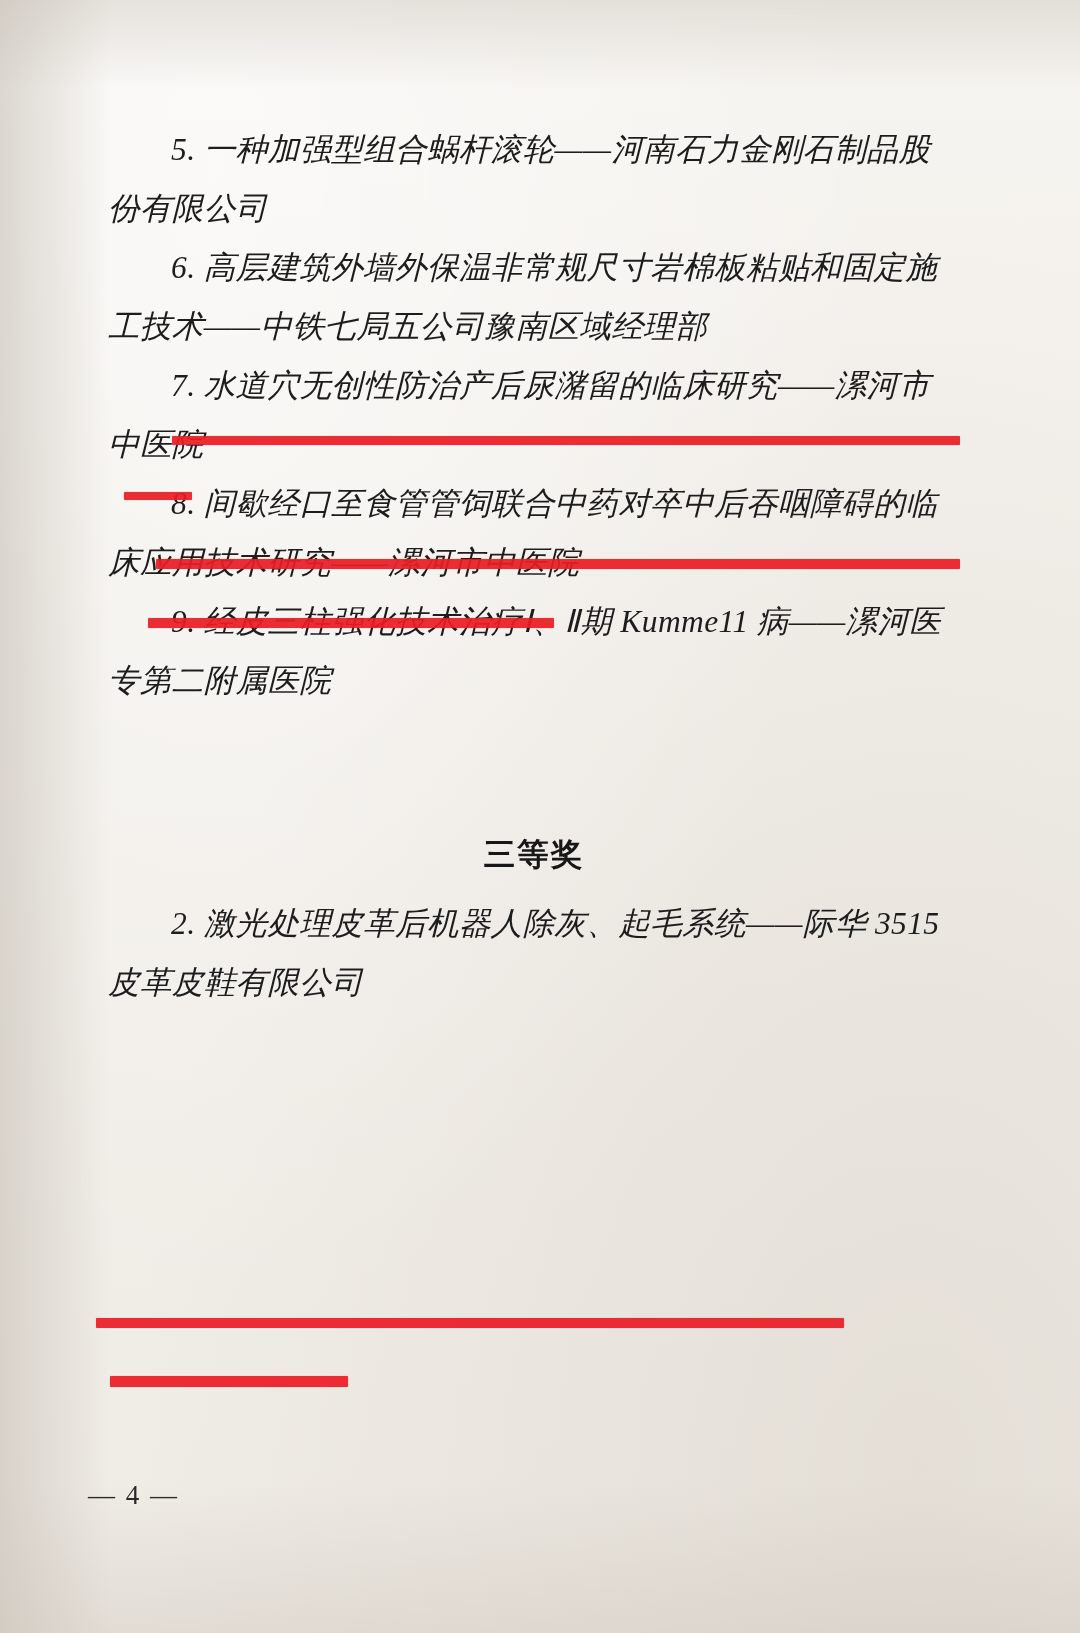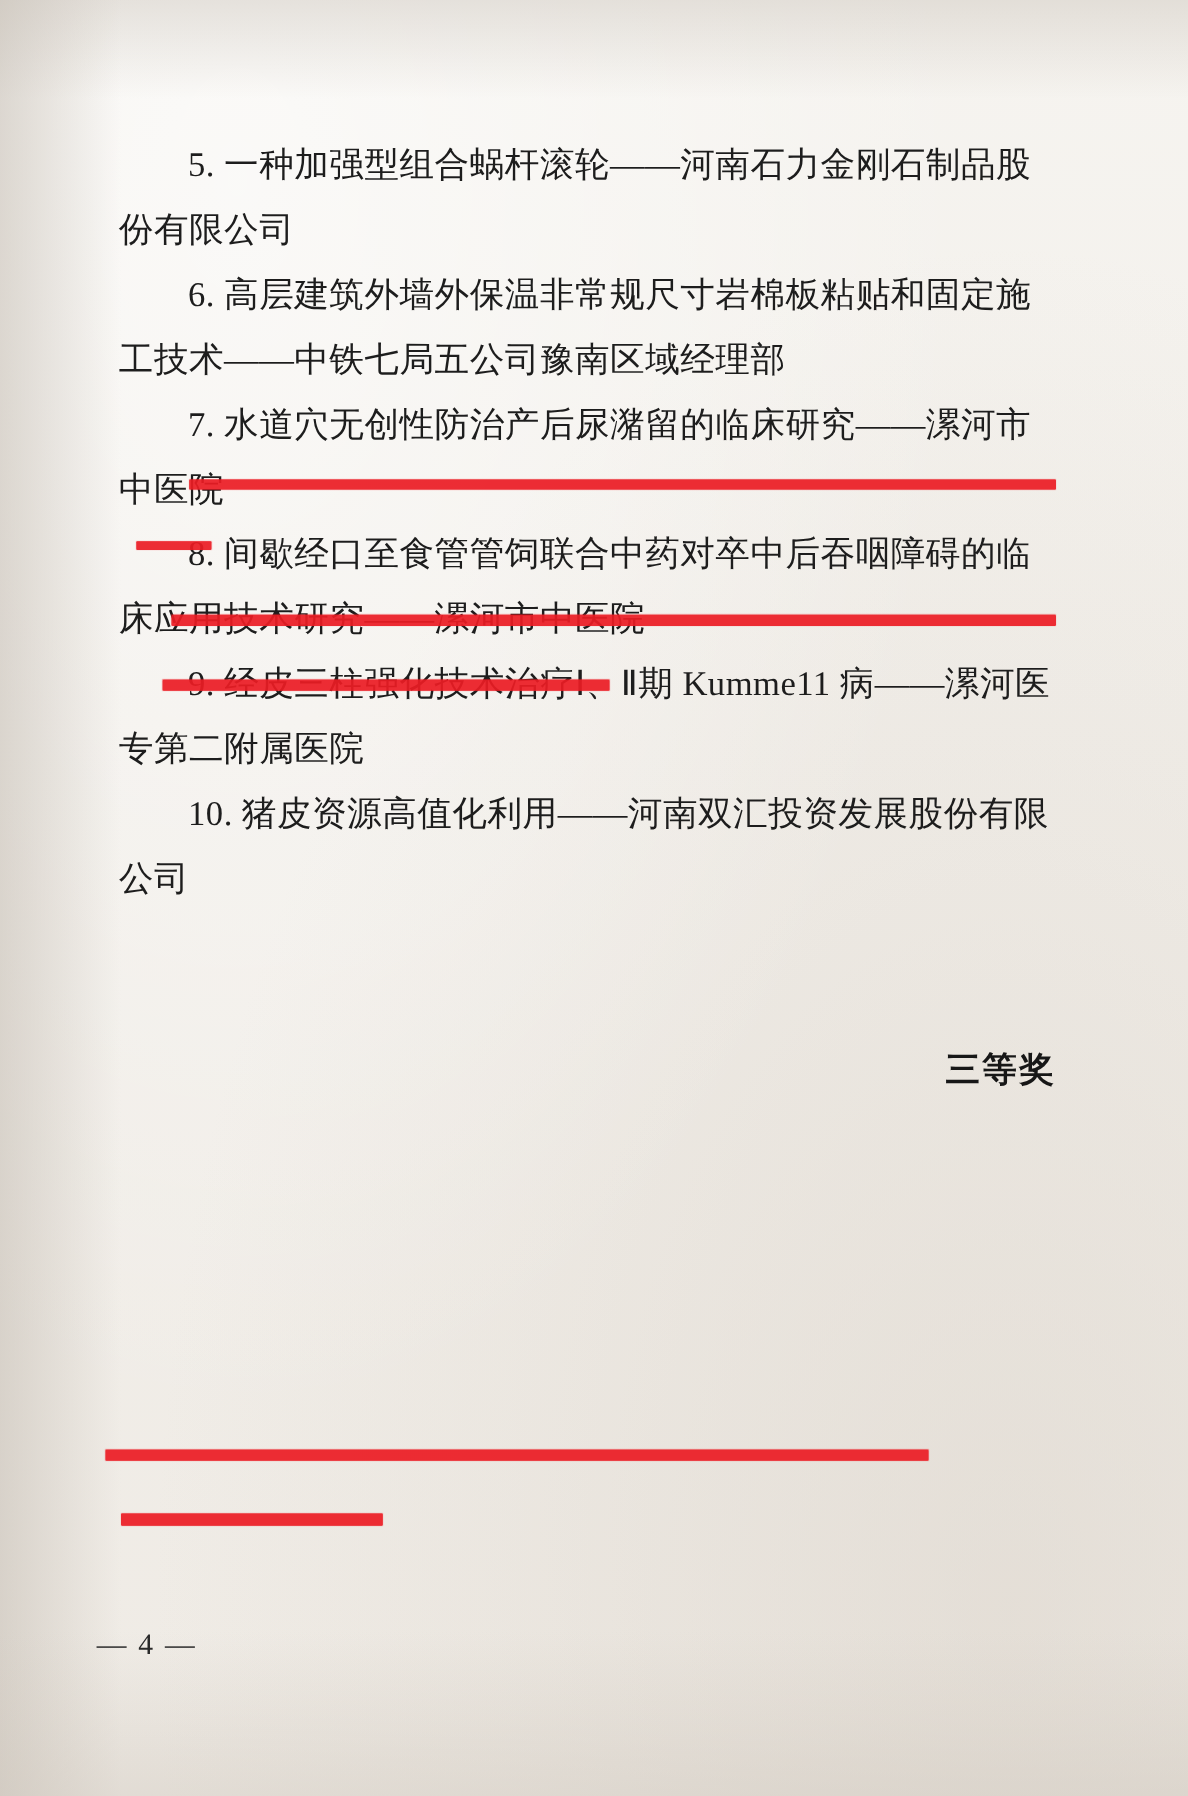--- a/index.html
+++ b/index.html
@@ -52,24 +52,25 @@
 
   .para {
     position: relative;
     font-size: 31.5px;
     line-height: 59px;
     letter-spacing: 0.4px;
     text-indent: 2em;
     margin: 0 0 0 0;
     color: #1d1d1d;
     white-space: pre-wrap;
+    font-style: italic;
   }
 
   .section-title {
-    text-align: right;
+    text-align: center;
     font-size: 31.5px;
     line-height: 70px;
     font-weight: 700;
     letter-spacing: 2px;
     margin-top: 58px;
     margin-bottom: 4px;
     color: #171717;
   }
 
   .spacer-lg { height: 52px; }
@@ -103,26 +104,26 @@
 <div class="shade-left"></div>
 <div class="shade-bottom"></div>
 
 <div class="page">
 
   <p class="para">5. 一种加强型组合蜗杆滚轮——河南石力金刚石制品股份有限公司</p>
   <p class="para">6. 高层建筑外墙外保温非常规尺寸岩棉板粘贴和固定施工技术——中铁七局五公司豫南区域经理部</p>
   <p class="para">7. 水道穴无创性防治产后尿潴留的临床研究——漯河市中医院</p>
   <p class="para">8. 间歇经口至食管管饲联合中药对卒中后吞咽障碍的临床应用技术研究——漯河市中医院</p>
   <p class="para">9. 经皮三柱强化技术治疗Ⅰ、Ⅱ期 Kumme11 病——漯河医专第二附属医院</p>
-  <p class="para">10. 猪皮资源高值化利用——河南双汇投资发展股份有限公司</p>
 
   <div class="spacer-lg"></div>
 
   <div class="section-title">三等奖</div>
 
+  <p class="para">2. 激光处理皮革后机器人除灰、起毛系统——际华 3515 皮革皮鞋有限公司</p>
 
 </div>
 
 <div class="mark" style="left:172px; top:436px; width:788px; height:9px;"></div>
 <div class="mark" style="left:124px; top:492px; width:68px; height:8px;"></div>
 
 <div class="mark" style="left:156px; top:559px; width:804px; height:10px;"></div>
 <div class="mark" style="left:148px; top:618px; width:406px; height:10px;"></div>
 
 <div class="mark" style="left:96px; top:1318px; width:748px; height:10px;"></div>

